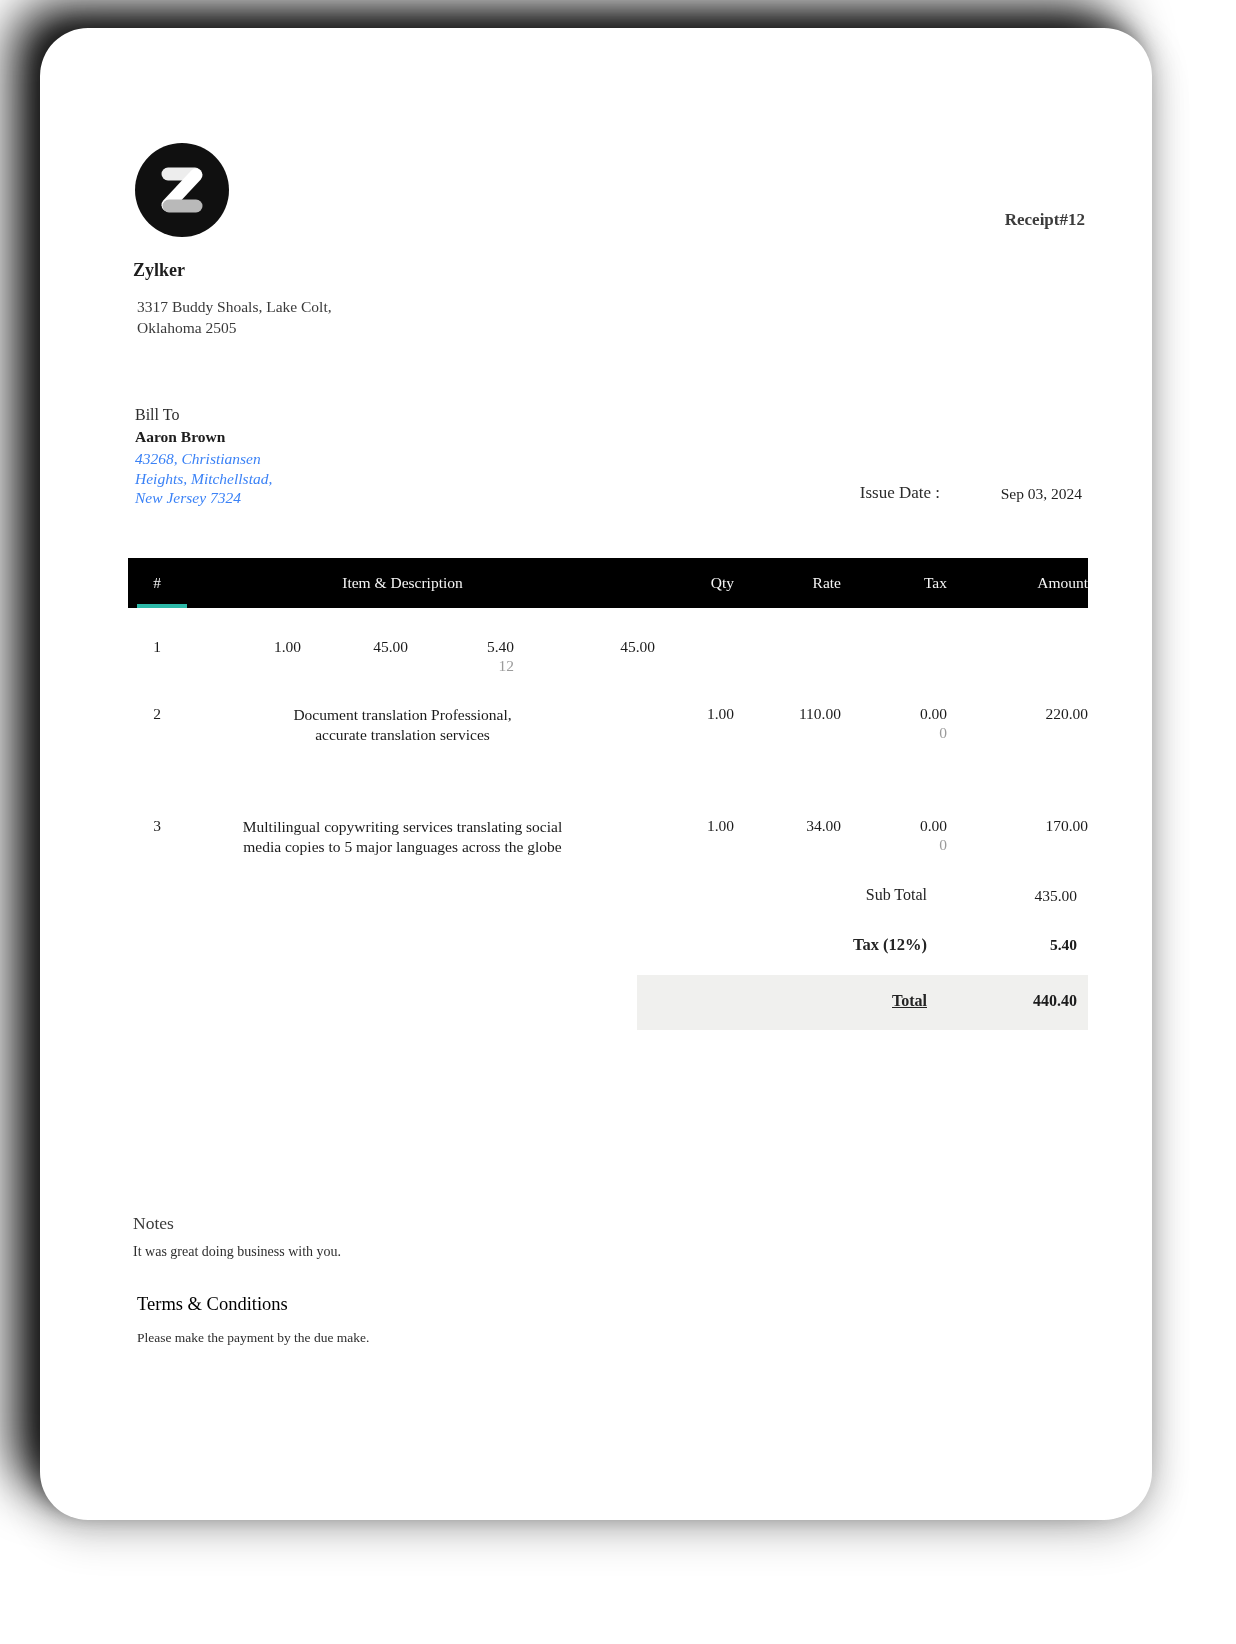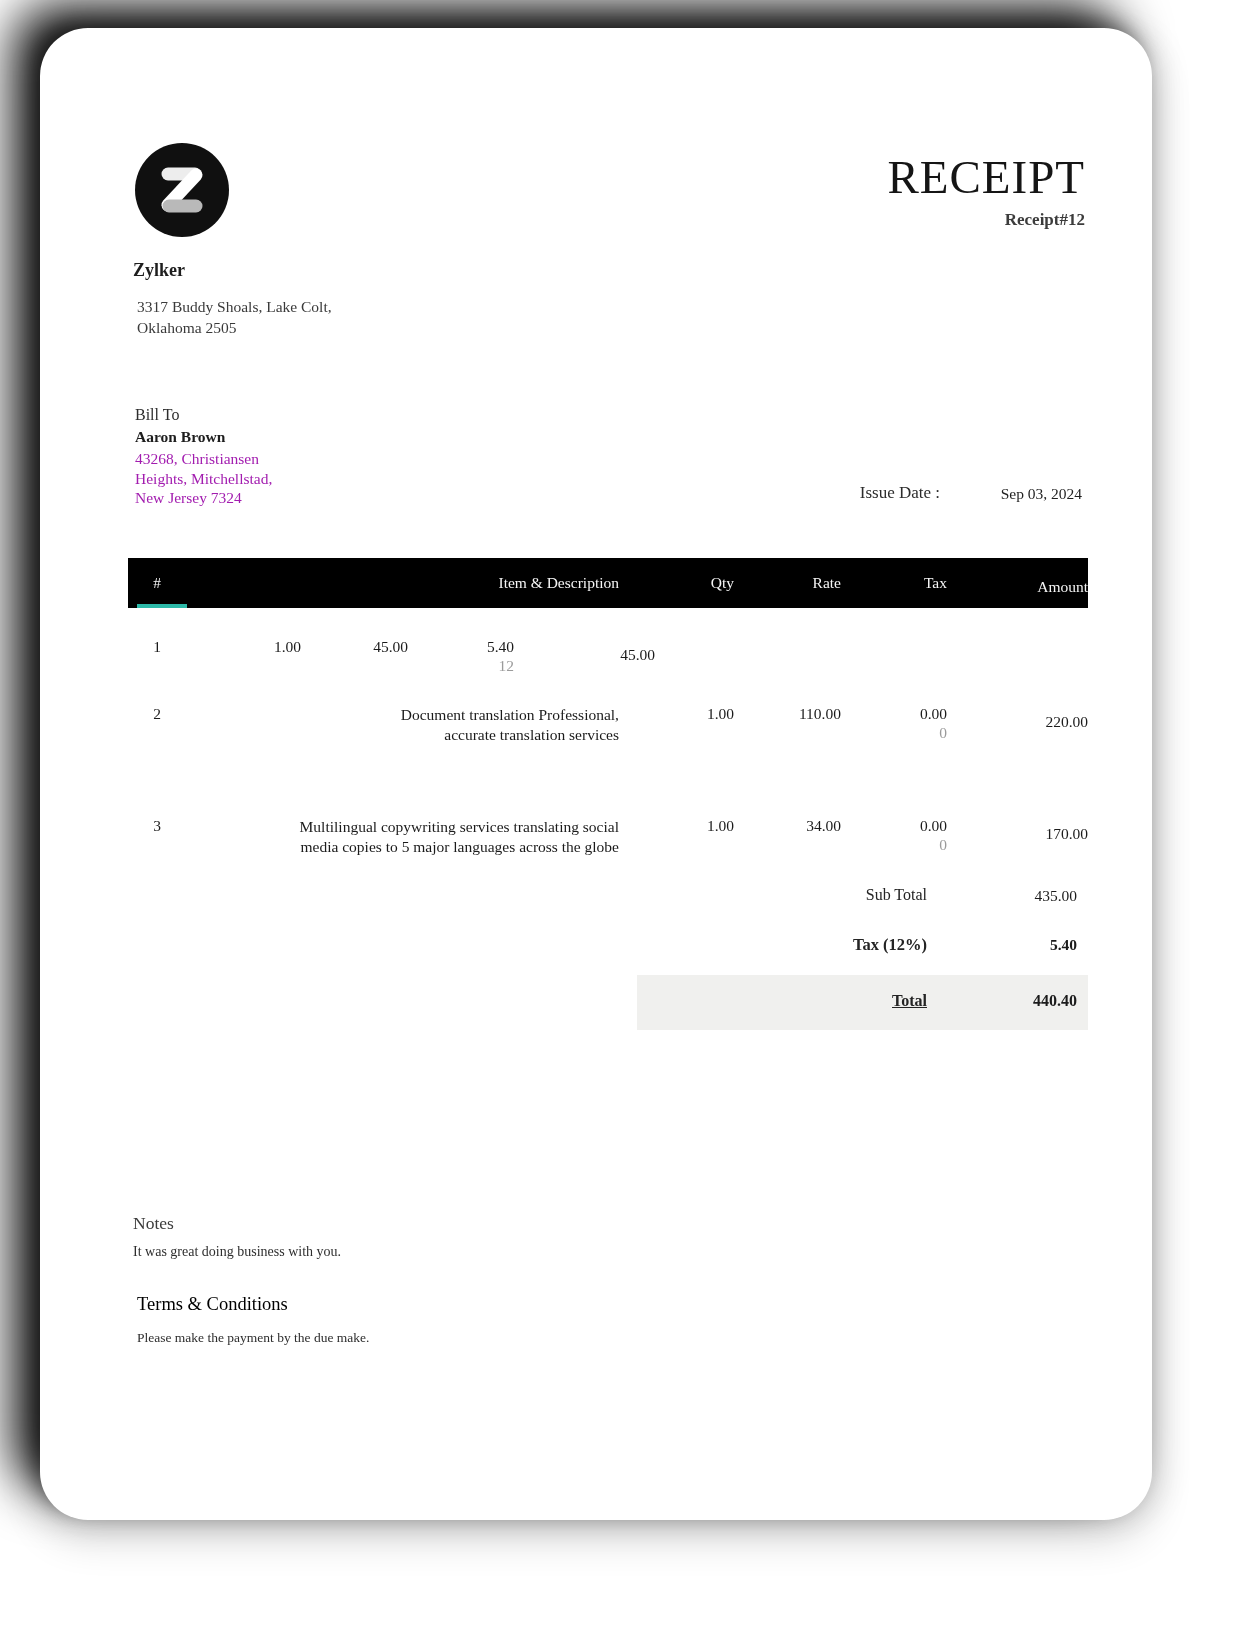--- a/index.html
+++ b/index.html
@@ -25,38 +25,38 @@
   .company-name { left:93px; top:232px; font-size:18px; font-weight:bold; color:#1e1e1e; }
   .company-addr { left:97px; top:268px; font-size:15.5px; line-height:21px; color:#3a3a3a; white-space:pre-line; }
 
   
   .doc-title { top:122px; right:67px; font-size:47px; color:#151515; letter-spacing:1px; }
   .doc-number { top:182px; right:67px; font-size:17px; font-weight:bold; color:#3c3c3c; }
 
   
   .billto-label { left:95px; top:378px; font-size:16px; color:#2d2d2d; }
   .billto-name  { left:95px; top:400px; font-size:15.5px; font-weight:bold; color:#1d1d1d; }
-  .billto-addr  { left:95px; top:421px; font-size:15.5px; line-height:19.5px; color:#a21caf; white-space:pre-line; }
+  .billto-addr  { left:95px; top:421px; font-size:15.5px; line-height:19.5px; color:#3b82f6; white-space:pre-line;font-style:italic; }
 
   
   .issue-label { top:455px; right:212px; font-size:17px; color:#2c2c2c; }
   .issue-value { top:457px; right:70px; font-size:15.5px; color:#1f1f1f; }
 
   
   .thead {
     left:88px; top:530px; width:960px; height:50px; background:#000000;
     display:flex; align-items:center; color:#f5f5f5; font-size:15.5px;
   }
   .thead .underline { position:absolute; left:9px; bottom:0; width:50px; height:4px; background:#2CB9A8; }
   .col-idx { width:58px; text-align:center; }
-  .col-desc { width:433px; text-align:right; white-space:pre-line; line-height:20px; }
+  .col-desc { width:433px; text-align:center; white-space:pre-line; line-height:20px; }
   .col-qty { width:115px; text-align:right; }
   .col-rate { width:107px; text-align:right; }
   .col-tax { width:106px; text-align:right; }
-  .col-amt { width:141px; text-align:right;margin-top:8px; }
+  .col-amt { width:141px; text-align:right; }
 
   .t-row { left:88px; width:960px; display:flex; align-items:flex-start; font-size:15.5px; color:#1b1b1b; }
   .t-row.r1 { top:610px; }
   .t-row.r2 { top:677px; }
   .t-row.r3 { top:789px; }
   .tax-sub { color:#9B9B9B; line-height:20px; }
 
   
   .line-label { font-size:16px; color:#242424; right:225px; }
   .line-value { font-size:15.5px; color:#1b1b1b; right:75px; }
@@ -81,21 +81,20 @@
 
   <div class="abs logo">
     <svg width="94" height="94" viewBox="0 0 94 94">
       <circle cx="47" cy="47" r="47" fill="#101010"></circle>
       <line x1="33" y1="31" x2="60" y2="31" stroke="#ededed" stroke-width="13" stroke-linecap="round"></line>
       <line x1="61" y1="32" x2="33" y2="62" stroke="#ffffff" stroke-width="13" stroke-linecap="round"></line>
       <line x1="34" y1="63" x2="61" y2="63" stroke="#b9b9b9" stroke-width="13" stroke-linecap="round"></line>
     </svg>
   </div>
 
-  <div class="abs doc-title">RECEIPT</div>
   <div class="abs doc-number">Receipt#12</div>
 
   <div class="abs company-name">Zylker</div>
   <div class="abs company-addr">3317 Buddy Shoals, Lake Colt,
 Oklahoma 2505</div>
 
   <div class="abs billto-label">Bill To</div>
   <div class="abs billto-name">Aaron Brown</div>
   <div class="abs billto-addr">43268, Christiansen
 Heights, Mitchellstad,

